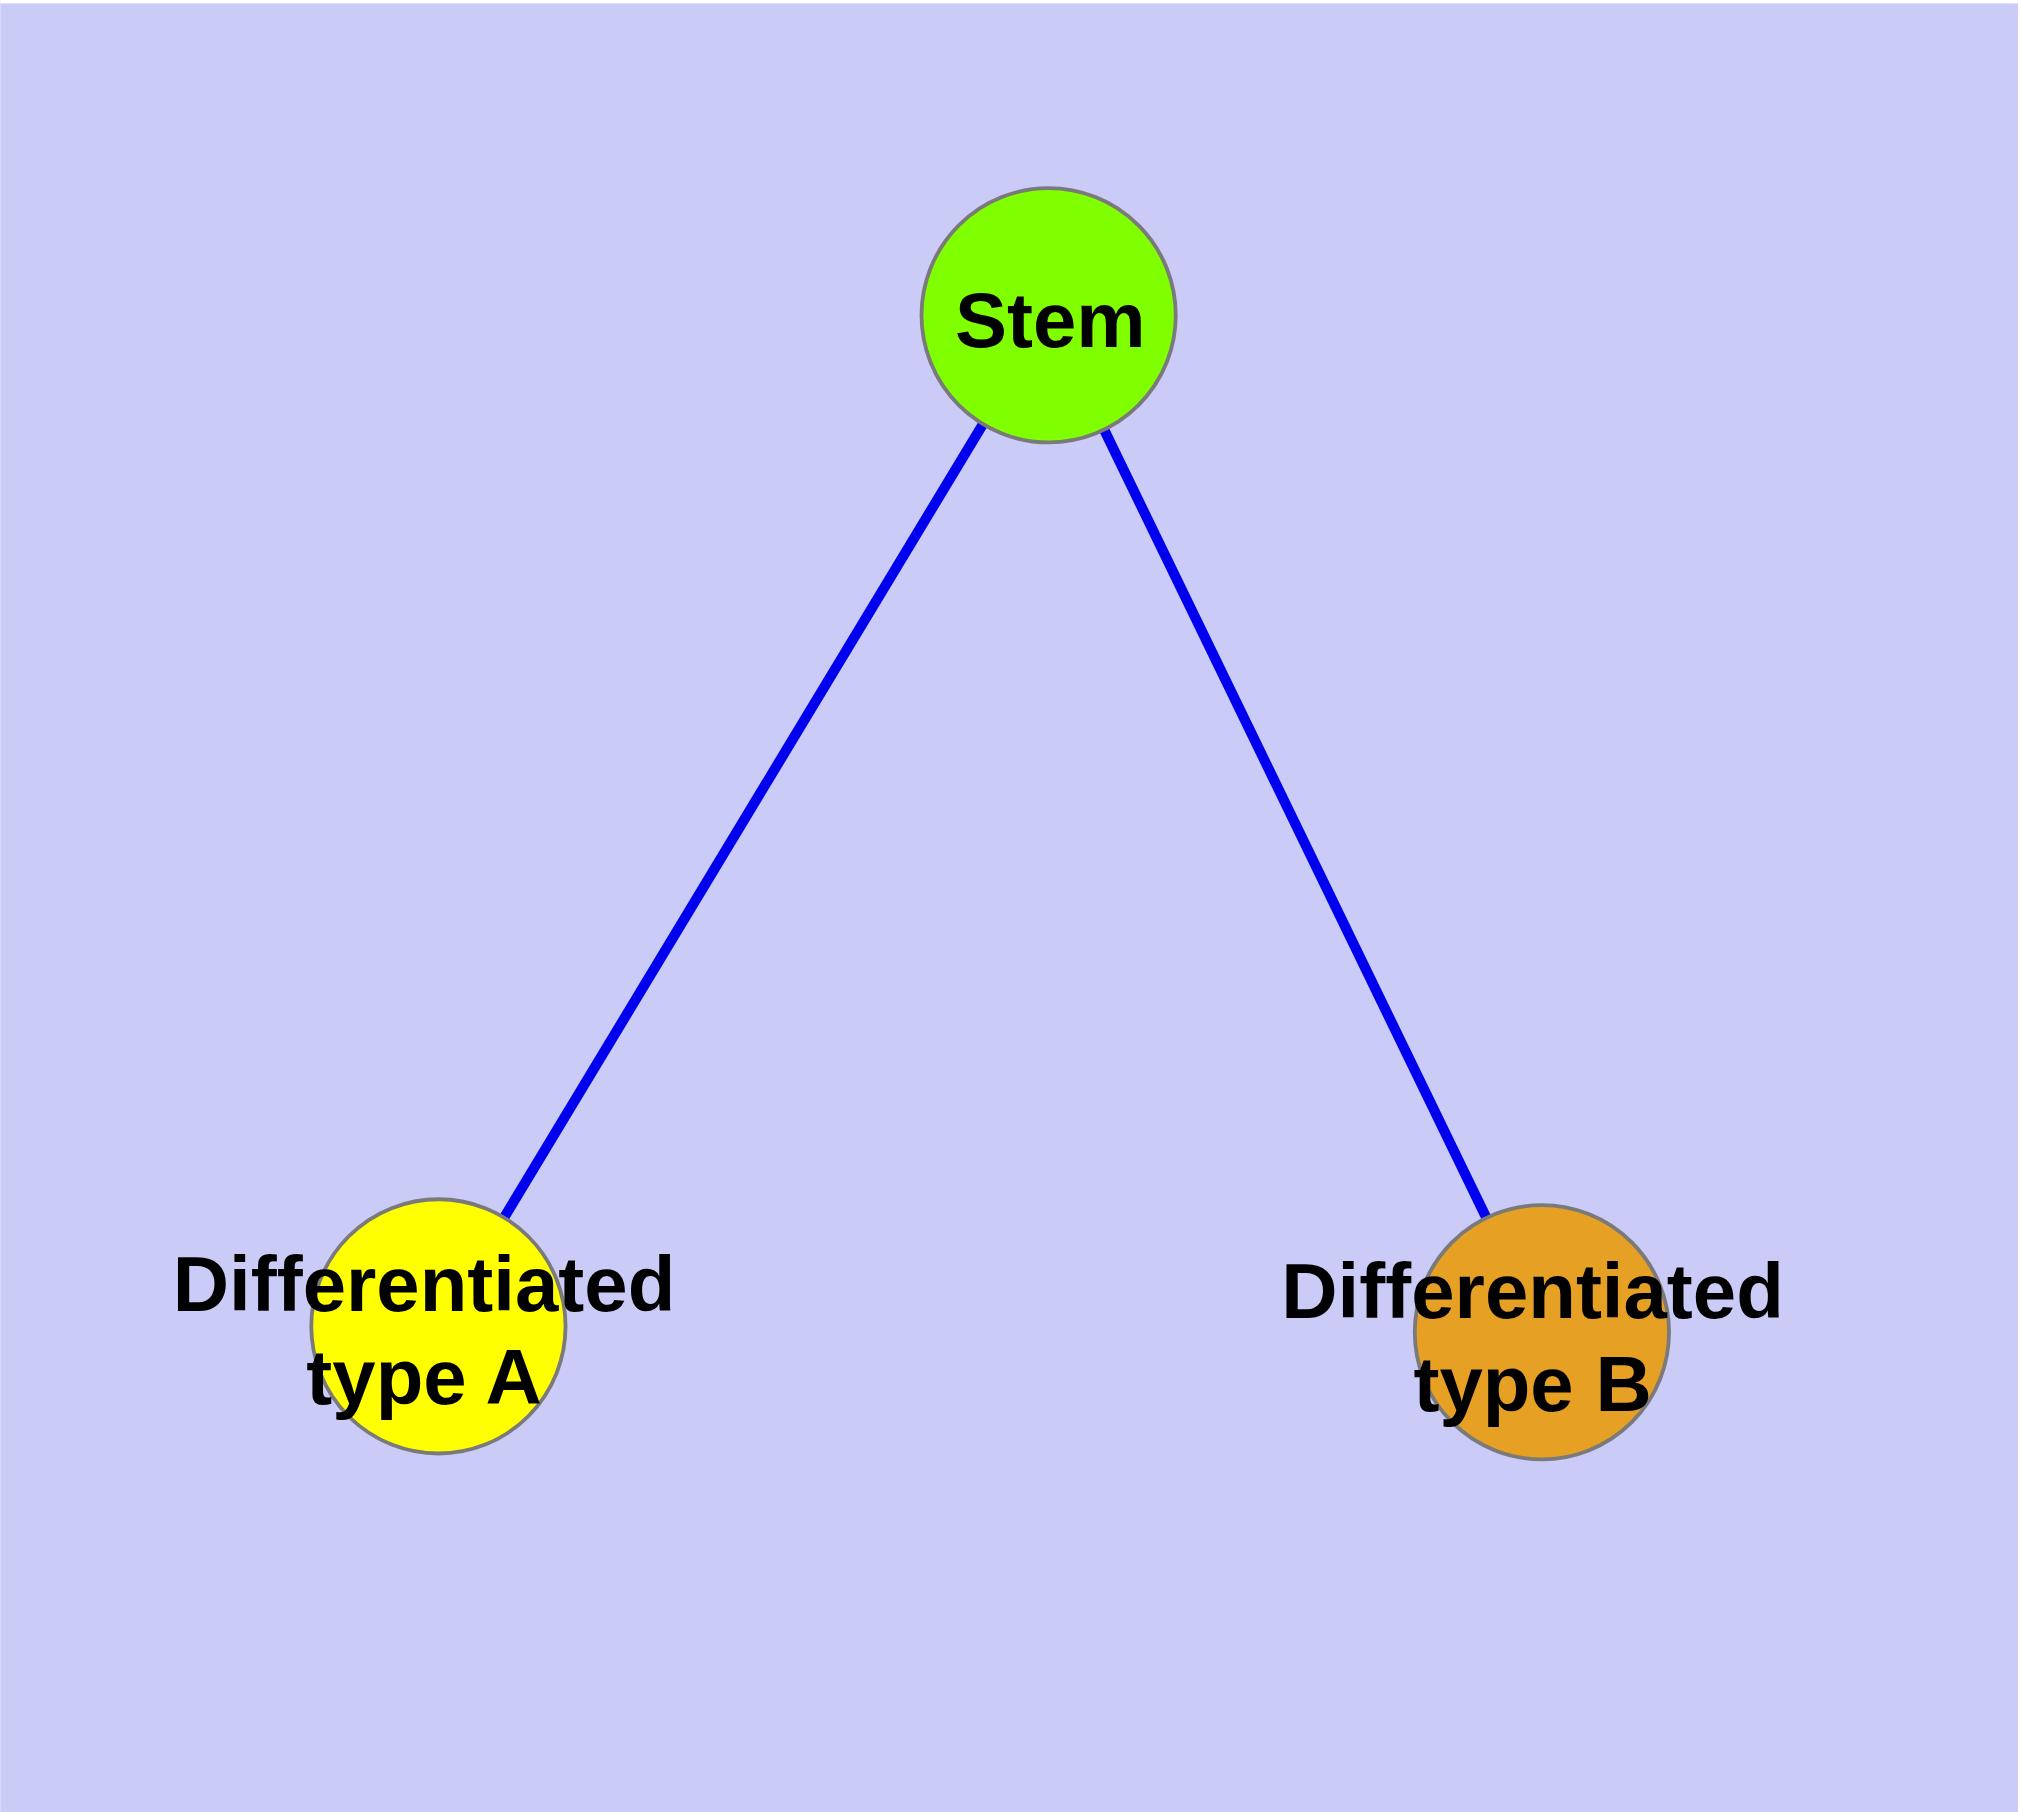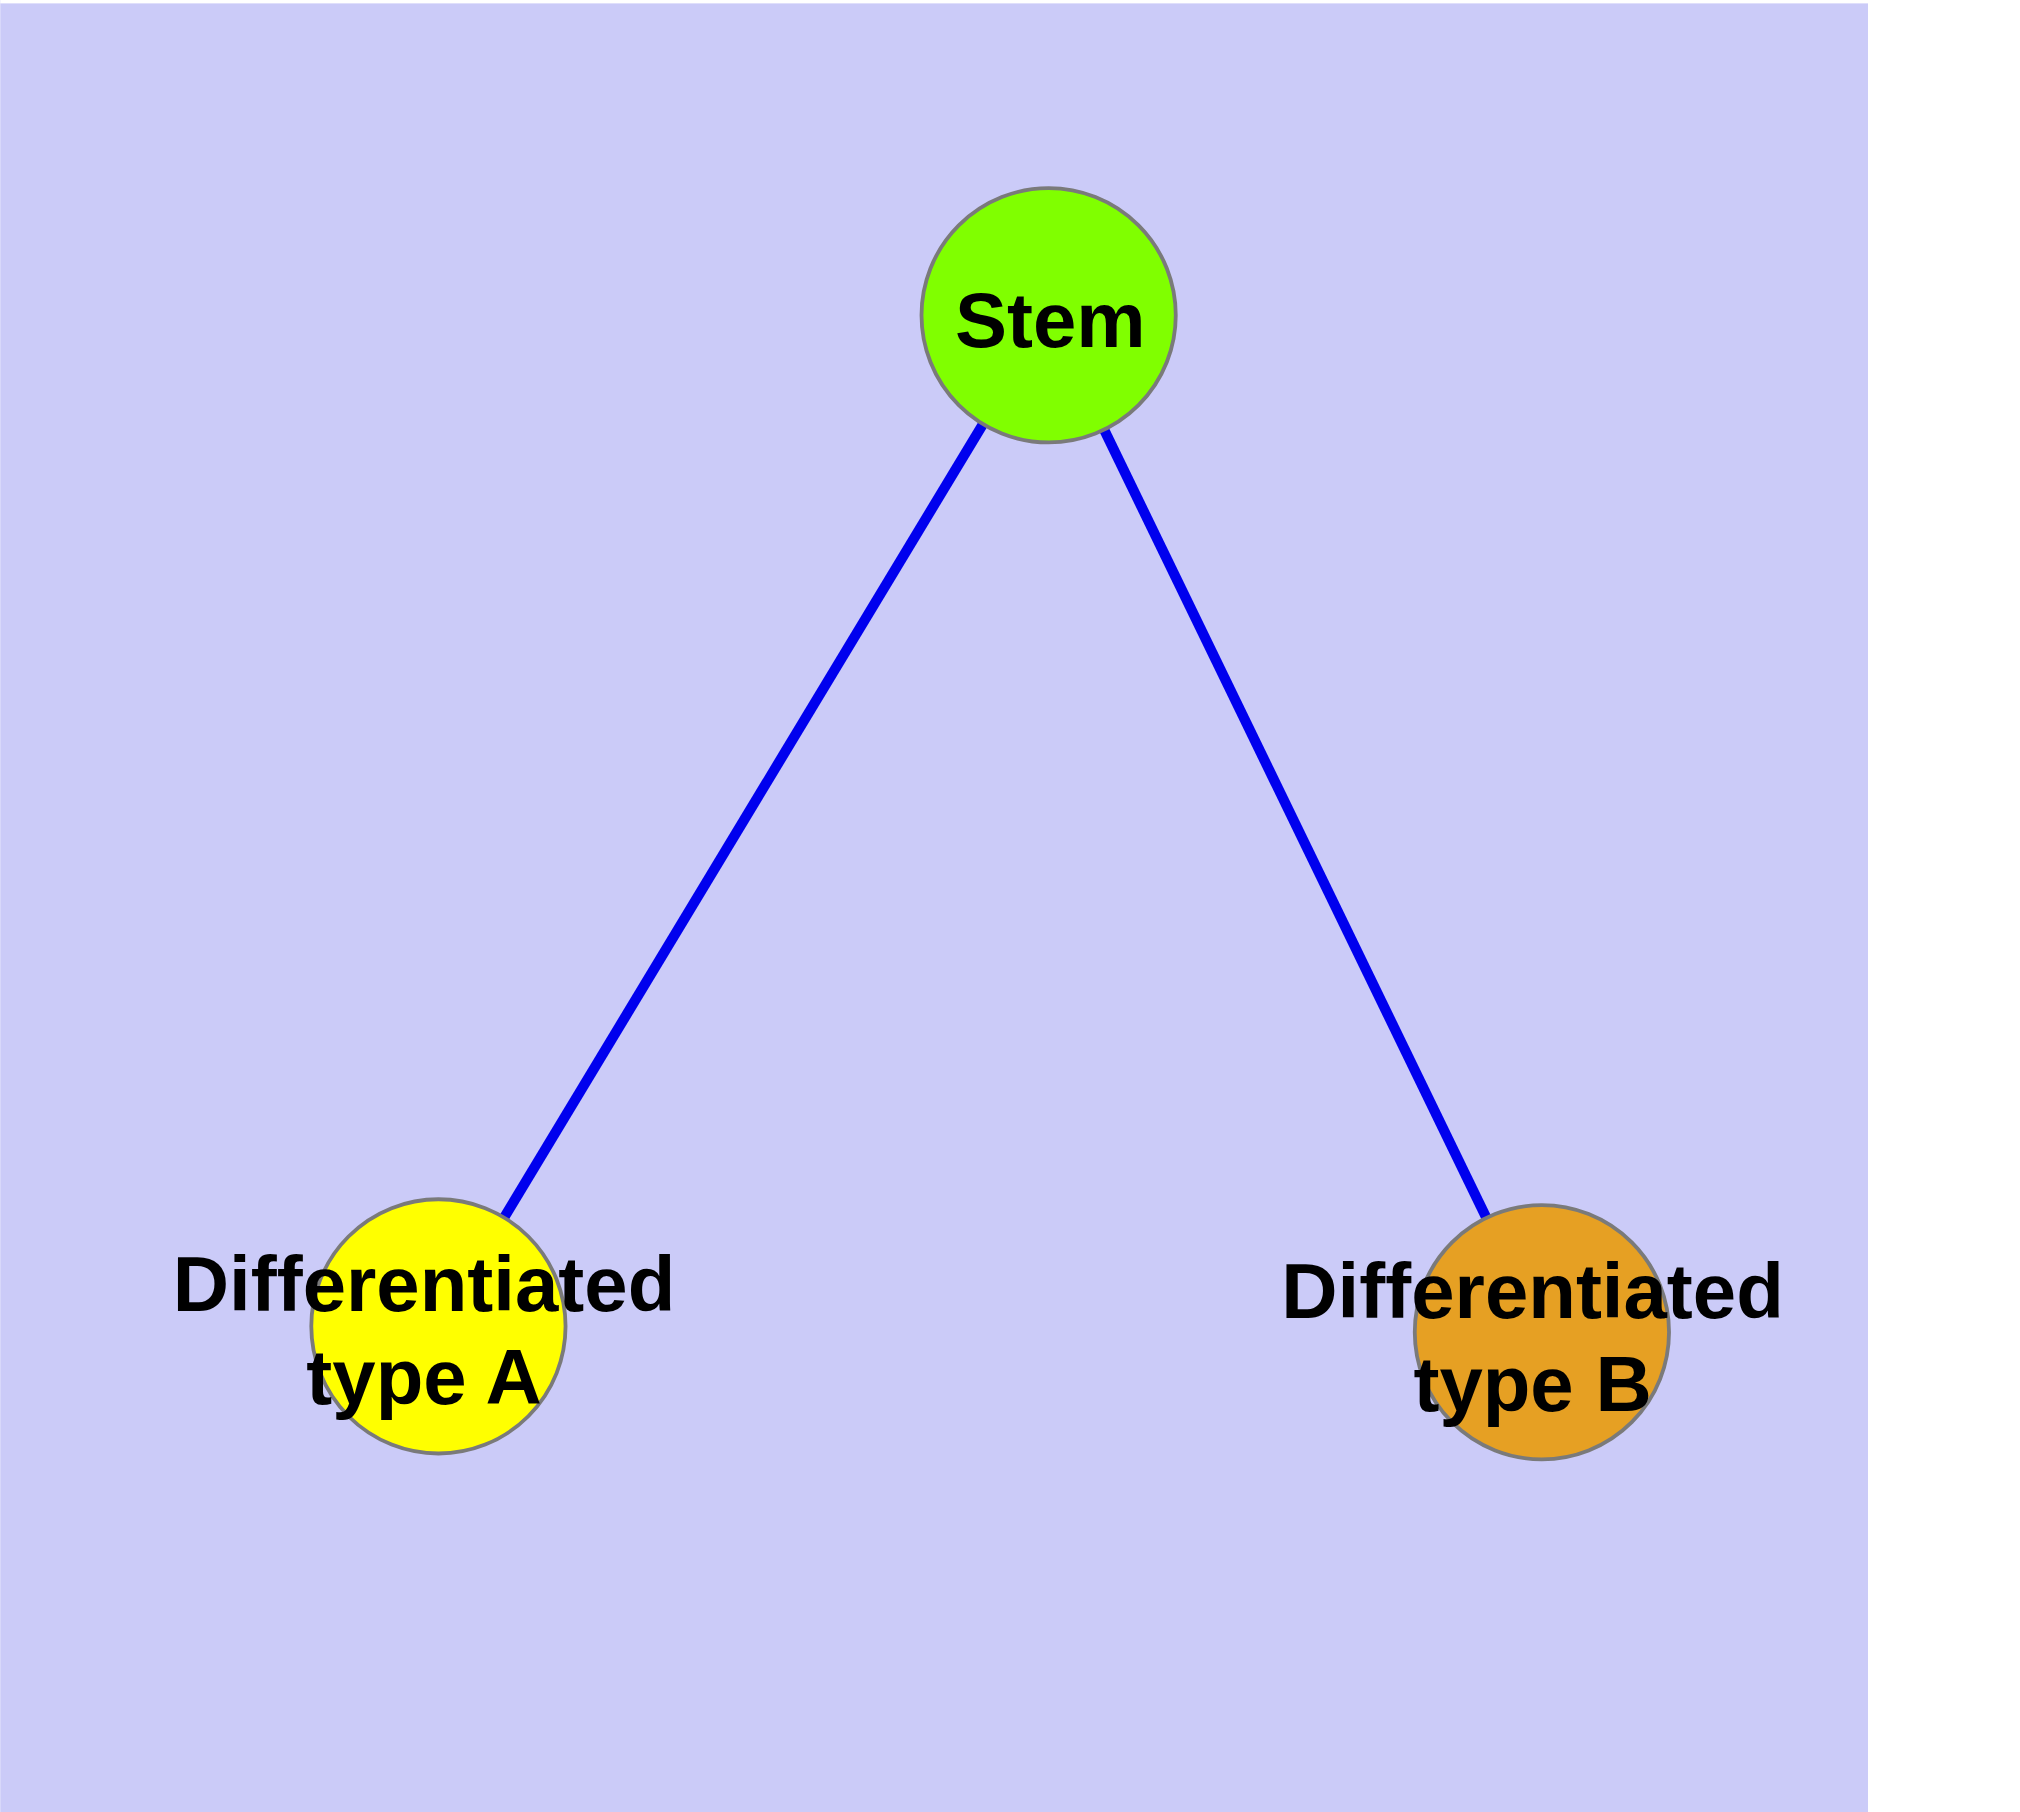--- a/index.html
+++ b/index.html
@@ -1,21 +1,21 @@
 <!DOCTYPE html>
 <html style="font-size:13.6px"><head>
 <meta charset="utf-8">
 <style>
   html, body {
     margin: 0;
     padding: 0;
     background: #ffffff;
   }
   .canvas-wrap {
-    width: 1868px;
+    width: 2018px;
     height: 1812px;
     overflow: hidden;
   }
   svg {
     display: block;
   }
   .edge {
     fill: none;
     stroke-width: 12;
     stroke-linecap: butt;

